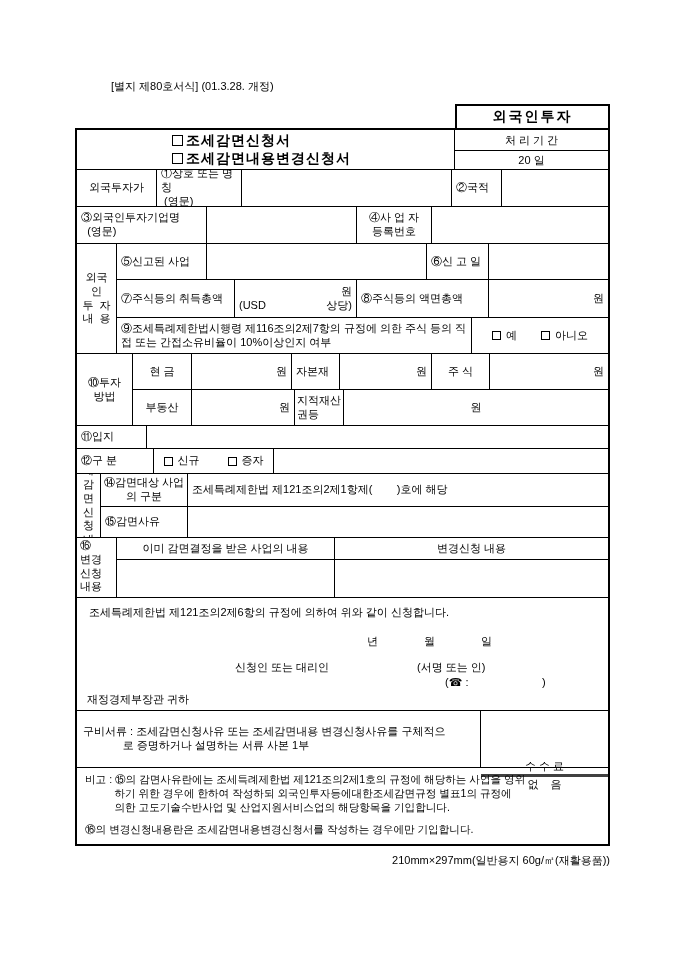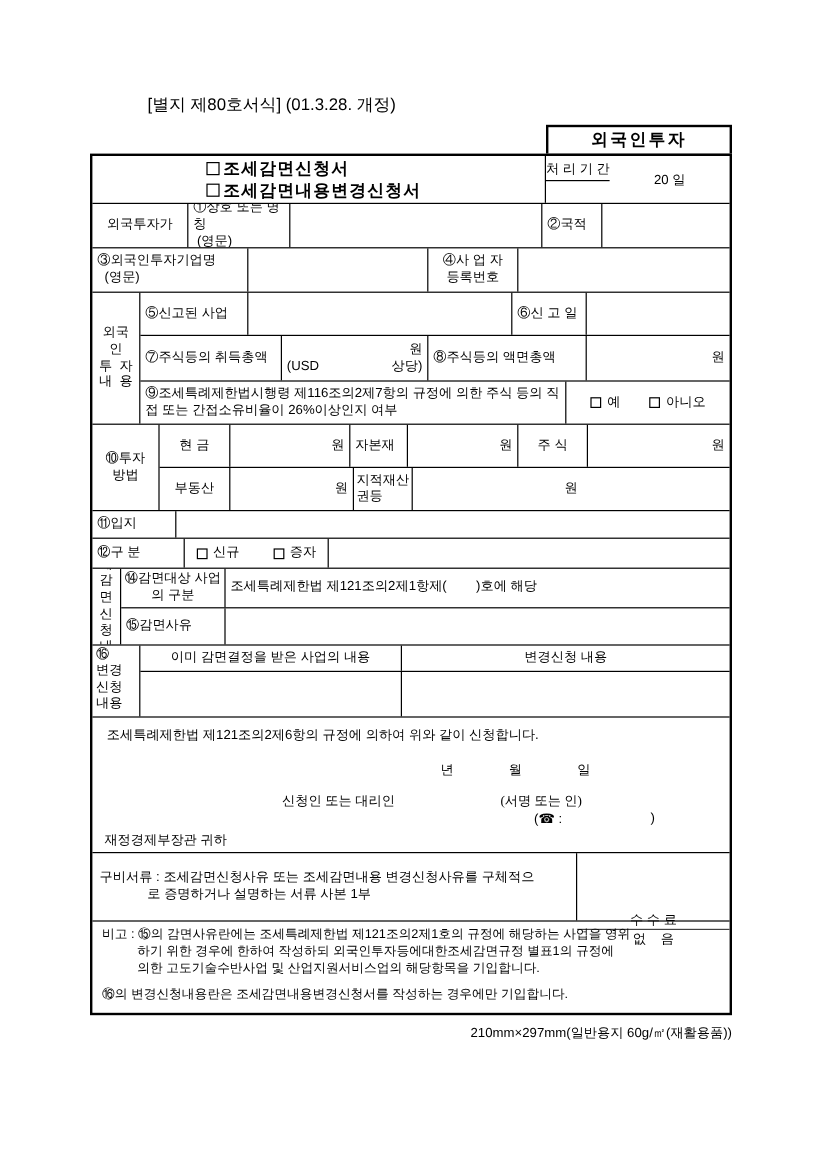--- a/index.html
+++ b/index.html
@@ -2,21 +2,21 @@
 <html><head>
 <meta charset="utf-8">
 <style>
   * { margin:0; padding:0; box-sizing:border-box; }
   html,body { background:#fff; }
   body { font-family:"Liberation Sans", sans-serif; color:#000; }
   #page { position:relative; width:680px; height:962px; background:#ffffff; overflow:hidden; }
   .ws { white-space:pre-wrap; }
   .abs { position:absolute; }
 
-  #form-note { left:87px; top:79px; font-size:14px;padding-left:36px; }
+  #form-note { left:75px; top:79px; font-size:11px;padding-left:36px; }
   #corner-box { left:455px; top:104px; width:155px; height:26px; border:2px solid #000;
                 display:flex; align-items:center; justify-content:center;
                 font-weight:bold; font-size:14px; letter-spacing:2px; background:#fff; }
 
   #tbl { position:absolute; left:75px; top:128px; width:535px; border:2px solid #000; background:#fff; }
   .r  { display:flex; border-bottom:1px solid #000; }
   .r:last-child { border-bottom:none; }
   .c  { border-right:1px solid #000; display:flex; align-items:center; padding:1px 4px;
         font-size:11px; line-height:1.25; overflow:hidden; }
   .c.last { border-right:none; flex:1; }
@@ -30,31 +30,31 @@
   .cb { display:inline-block; width:9px; height:9px; border:1.5px solid #000; background:#fff;
         margin-right:5px; flex:none; }
   .cb.big { width:11px; height:11px; margin-right:3px; vertical-align:-1px; }
   .cbpair { display:flex; align-items:center; }
 
   
   #row-title { height:40px; }
   #title-cell { width:378px; border-right:1px solid #000; display:flex; flex-direction:column;
                 justify-content:center; padding-left:95px; }
   .title-line { display:flex; align-items:center; font-weight:bold; font-size:14px; letter-spacing:1px; }
-  #proc-col { flex:1; display:flex; flex-direction:row; }
+  #proc-col { flex:1; display:flex; flex-direction:column; }
   #proc-label { height:21px; border-bottom:1px solid #000; display:flex; align-items:center;
                 justify-content:center; font-size:11px; }
   #proc-value { flex:1; display:flex; align-items:center; justify-content:center; font-size:11px; }
 
   .h37 { height:37px; }
   .decl-block { position:relative; height:112px; font-size:11px; }
   .decl-block span { position:absolute; white-space:pre; }
 
   #fee-col { width:127px; display:flex; flex-direction:column; }
-  #fee-label { height:20px; border-bottom:1px solid #404040; display:flex; align-items:center;
+  #fee-label { height:20px; border-bottom:3px solid #404040; display:flex; align-items:center;
                justify-content:center; font-size:11px;margin-top:48px; }
   #fee-value { flex:1; display:flex; align-items:center; justify-content:center; font-size:11px; }
 
   #remarks-cell { display:block; padding:5px 6px 4px 8px; font-size:10.6px; line-height:1.32; }
   #remarks-p2 { margin-top:8px; }
 
   #footer-note { left:75px; top:853px; width:535px; text-align:right; font-size:11px; }
 </style>
 </head>
 <body>
@@ -123,21 +123,21 @@
               <span>(USD</span>
               <span>상당)</span>
             </div>
           </div>
           <div class="c" style="width:132px">⑧주식등의 액면총액</div>
           <div class="c last unit">
             <span>원</span>
           </div>
         </div>
         <div class="sr">
-          <div class="c" style="width:355px">⑨조세특례제한법시행령 제116조의2제7항의 규정에 의한 주식 등의 직접 또는 간접소유비율이 26%이상인지 여부</div>
+          <div class="c" style="width:355px">⑨조세특례제한법시행령 제116조의2제7항의 규정에 의한 주식 등의 직접 또는 간접소유비율이 10%이상인지 여부</div>
           <div class="c last" style="justify-content:center; gap:24px;">
             <span class="cbpair">
               <span class="cb"></span>
               <span>예</span>
             </span>
             <span class="cbpair">
               <span class="cb"></span>
               <span>아니오</span>
             </span>
           </div>
@@ -232,21 +232,21 @@
       </div>
     </div>
 
     <div class="r">
       <div class="decl-block" style="width:100%">
         <span style="left:12px; top:7px;">조세특례제한법 제121조의2제6항의 규정에 의하여 위와 같이 신청합니다.</span>
         <span style="left:290px; top:36px;">년</span>
         <span style="left:347px; top:36px;">월</span>
         <span style="left:404px; top:36px;">일</span>
         <span style="left:158px; top:62px;">신청인 또는 대리인</span>
-        <span style="left:340px; top:62px;font-family:Liberation Serif, serif;">(서명 또는 인)</span>
+        <span style="left:340px; top:62px;">(서명 또는 인)</span>
         <span style="left:368px; top:78px;">(☎ :</span>
         <span style="left:465px; top:78px;">)</span>
         <span style="left:10px; top:94px;">재정경제부장관 귀하</span>
       </div>
     </div>
 
     <div class="r" style="height:57px">
       <div class="c ws" style="flex:1; padding:4px 6px;">구비서류 : 조세감면신청사유 또는 조세감면내용 변경신청사유를 구체적으
              로 증명하거나 설명하는 서류 사본 1부</div>
       <div id="fee-col">

